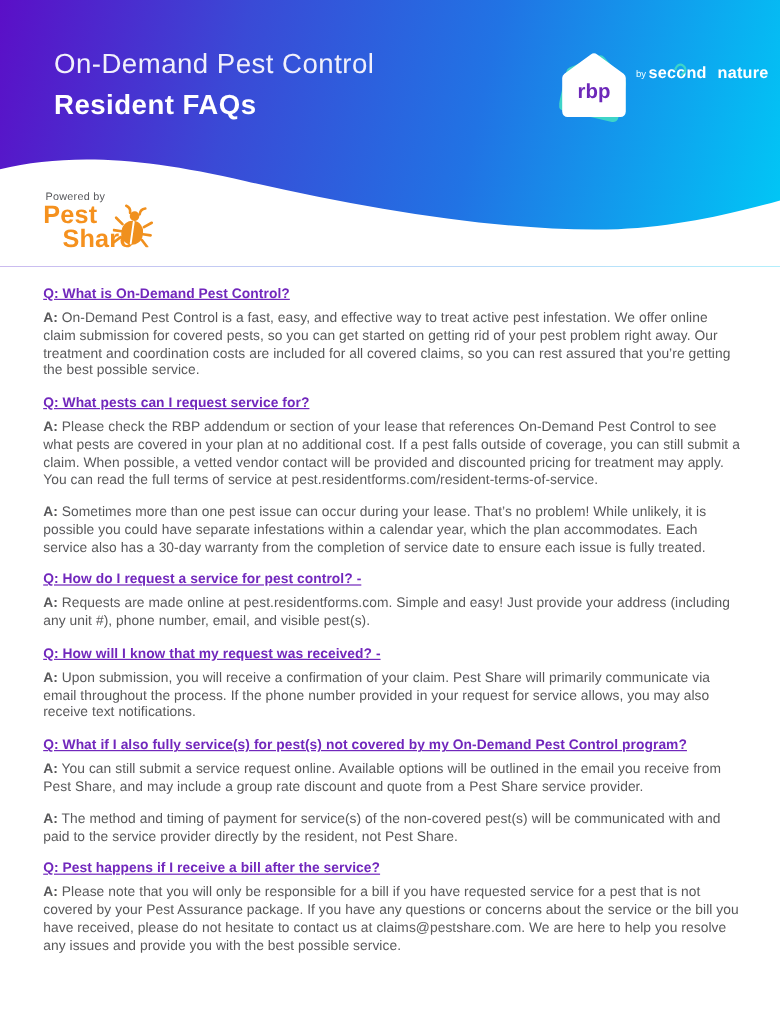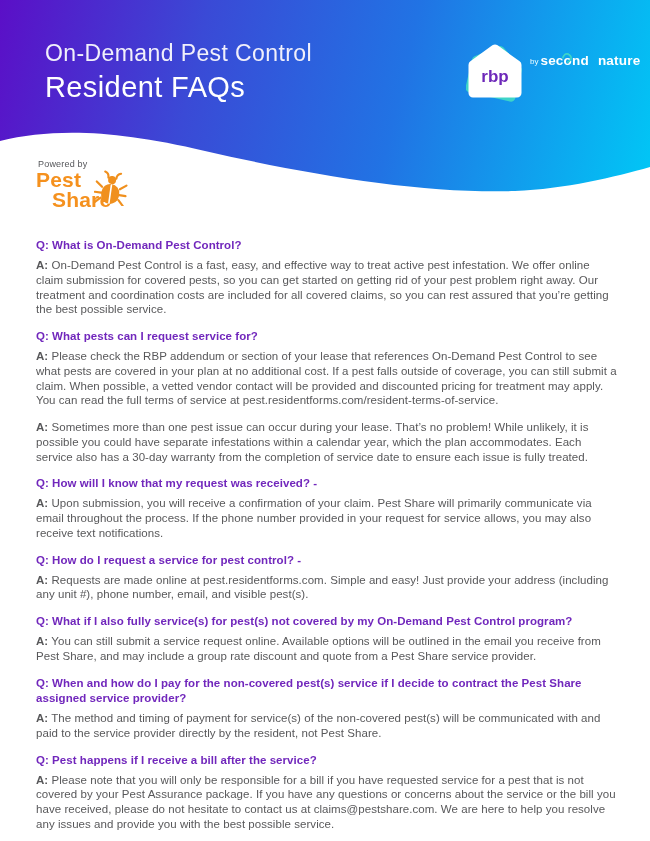--- a/index.html
+++ b/index.html
@@ -5,21 +5,21 @@
   html,body{margin:0;padding:0;background:#ffffff;}
   body{width:650px;height:841px;overflow:hidden;font-family:"Liberation Sans","DejaVu Sans",sans-serif;}
   .page{position:relative;width:650px;height:758px;background:#ffffff;}
 
   
   .header{position:relative;width:650px;height:222px;
     background:linear-gradient(103deg,#5b0fc7 0%,#3a4ad6 30%,#2173e4 60%,#00c9f6 100%);}
   .wave-svg{position:absolute;left:0;bottom:0;width:650px;height:222px;display:block;z-index:1;}
   .titles{position:absolute;left:45px;top:36px;z-index:2;}
   .title-1{margin:0;font-size:23px;font-weight:400;color:#f1f0fb;letter-spacing:.4px;line-height:34px;}
-  .title-2{margin:0;font-size:29px;font-weight:400;color:#ffffff;letter-spacing:.4px;line-height:34px;}
+  .title-2{margin:0;font-size:23px;font-weight:700;color:#ffffff;letter-spacing:.4px;line-height:34px;}
 
   .brand{position:absolute;left:466px;top:42px;z-index:2;display:flex;align-items:flex-start;}
   .rbp-svg{display:block;}
   .brand-text{display:flex;margin-left:6px;margin-top:13px;align-items:center;}
   .by{font-size:8px;color:#eafcff;margin-top:1px;margin-right:2px;}
   .brand-stack{display:flex;position:relative;line-height:12px;}
   .brand-w{font-weight:700;font-size:13.5px;color:#ffffff;letter-spacing:.2px;}
   .brand-w2{margin-left:9px;}
   .o-accent{position:absolute;left:22px;top:-2px;width:6px;height:6px;border:2px solid #3ed4c8;
     border-radius:50%;border-bottom-color:transparent;transform:rotate(40deg);}
@@ -27,21 +27,21 @@
   
   .pestshare{position:absolute;left:36px;top:159px;z-index:3;width:110px;}
   .powered{font-size:9px;color:#55565a;margin:0 0 1px 2px;letter-spacing:.2px;}
   .ps-w{font-size:21px;line-height:19px;font-weight:700;color:#f5911e;letter-spacing:.2px;}
   .ps-w2{margin-left:16px;}
   .tm{font-size:7px;vertical-align:6px;font-weight:700;color:#f5911e;}
   .bug-svg{position:absolute;left:58px;top:11px;}
 
   
   .faq{padding:16px 28px 0 36px;width:582px;box-sizing:content-box;}
-  .q{margin:0 0 5px 0;font-size:11.5px;font-weight:700;color:#7127bc;line-height:1.32;letter-spacing:.05px;}
+  .q{margin:0 0 5px 0;font-size:11.5px;font-weight:700;color:#7127bc;line-height:1.32;letter-spacing:.05px;text-decoration:underline;}
   .a{margin:0 0 12px 0;font-size:11.5px;color:#58585a;line-height:1.28;letter-spacing:.05px;}
   .a strong{font-weight:700;color:#58585a;}
 </style>
 </head>
 <body>
 
 <div class="page">
 
   <header class="header">
     <div class="titles">
@@ -103,36 +103,35 @@
     <section class="faq-item">
       <h3 class="q">Q: What pests can I request service for?</h3>
       <p class="a"><strong>A:</strong><span> Please check the RBP addendum or section of your lease that references On-Demand Pest Control to see what pests are covered in your plan at no additional cost. If a pest falls outside of coverage, you can still submit a claim. When possible, a vetted vendor contact will be provided and discounted pricing for treatment may apply. You can read the full terms of service at pest.residentforms.com/resident-terms-of-service.</span></p>
     </section>
 
     <section class="faq-item">
       <p class="a"><strong>A:</strong><span> Sometimes more than one pest issue can occur during your lease. That’s no problem! While unlikely, it is possible you could have separate infestations within a calendar year, which the plan accommodates. Each service also has a 30-day warranty from the completion of service date to ensure each issue is fully treated.</span></p>
     </section>
 
     <section class="faq-item">
-      <h3 class="q">Q: How will I know that my request was received? -</h3>
-      <p class="a"><strong>A:</strong><span> Upon submission, you will receive a confirmation of your claim. Pest Share will primarily communicate via email throughout the process. If the phone number provided in your request for service allows, you may also receive text notifications.</span></p>
+      <h3 class="q">Q: How do I request a service for pest control? -</h3>
+      <p class="a"><strong>A:</strong><span> Requests are made online at pest.residentforms.com. Simple and easy! Just provide your address (including any unit #), phone number, email, and visible pest(s).</span></p>
     </section>
 
     <section class="faq-item">
-      <h3 class="q">Q: How do I request a service for pest control? -</h3>
-      <p class="a"><strong>A:</strong><span> Requests are made online at pest.residentforms.com. Simple and easy! Just provide your address (including any unit #), phone number, email, and visible pest(s).</span></p>
+      <h3 class="q">Q: How will I know that my request was received? -</h3>
+      <p class="a"><strong>A:</strong><span> Upon submission, you will receive a confirmation of your claim. Pest Share will primarily communicate via email throughout the process. If the phone number provided in your request for service allows, you may also receive text notifications.</span></p>
     </section>
 
     <section class="faq-item">
       <h3 class="q">Q: What if I also fully service(s) for pest(s) not covered by my On-Demand Pest Control program?</h3>
       <p class="a"><strong>A:</strong><span> You can still submit a service request online. Available options will be outlined in the email you receive from Pest Share, and may include a group rate discount and quote from a Pest Share service provider.</span></p>
     </section>
 
     <section class="faq-item">
-      <h3 class="q">Q: When and how do I pay for the non-covered pest(s) service if I decide to contract the Pest Share assigned service provider?</h3>
       <p class="a"><strong>A:</strong><span> The method and timing of payment for service(s) of the non-covered pest(s) will be communicated with and paid to the service provider directly by the resident, not Pest Share.</span></p>
     </section>
 
     <section class="faq-item">
       <h3 class="q">Q: Pest happens if I receive a bill after the service?</h3>
       <p class="a"><strong>A:</strong><span> Please note that you will only be responsible for a bill if you have requested service for a pest that is not covered by your Pest Assurance package. If you have any questions or concerns about the service or the bill you have received, please do not hesitate to contact us at claims@pestshare.com. We are here to help you resolve any issues and provide you with the best possible service.</span></p>
     </section>
 
   </main>
 </div>

